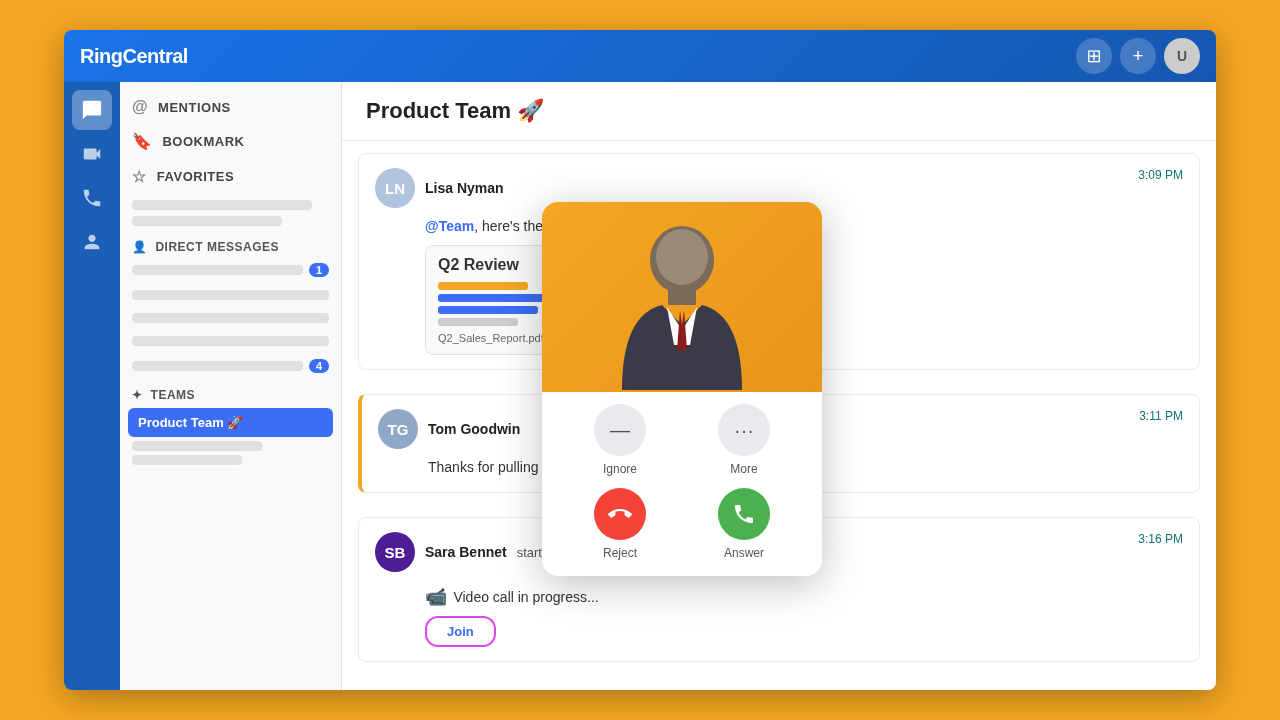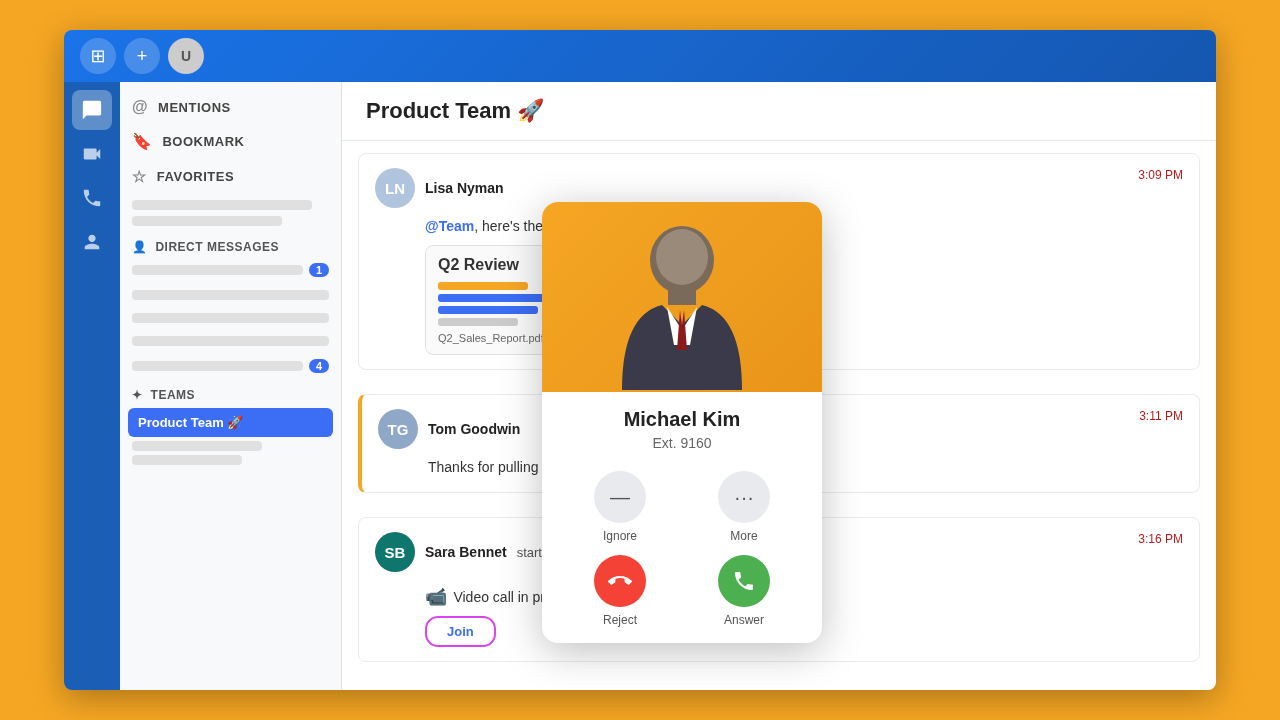--- a/index.html
+++ b/index.html
@@ -210,30 +210,30 @@
       width: 40px; height: 40px;
       border-radius: 50%;
       background: #ddd;
       overflow: hidden;
       flex-shrink: 0;
       display: flex; align-items: center; justify-content: center;
       font-size: 15px; font-weight: 600; color: white;
     }
     .avatar-lisa { background: #b0c4de; }
     .avatar-tom { background: #8fa8c8; }
-    .avatar-sara { background: #0f766e; }
+    .avatar-sara { background: #4c1d95; }
     .message-sender {
       font-size: 14px;
       font-weight: 700;
       color: #222;
       flex: 1;
     }
     .message-time {
       font-size: 12px;
-      color: #b91c1c;
+      color: #0f766e;
     }
     .message-text {
       font-size: 14px;
       color: #333;
       line-height: 1.5;
       margin-left: 50px;
     }
     
     .file-attachment {
       margin-left: 50px;
@@ -372,20 +372,21 @@
       justify-content: space-around;
       padding: 4px 16px 16px;
     }
   </style>
 </head>
 <body>
 
 <div class="app-window">
 
   <div class="header">
+    <div class="header-logo">RingCentral</div>
     <div class="header-actions">
       <button class="header-icon-btn">⊞</button>
       <button class="header-icon-btn">+</button>
       <div class="header-avatar">U</div>
     </div>
   </div>
 
   <div class="body">
 
     <div class="icon-nav">
@@ -536,24 +537,20 @@
             <rect x="66" y="80" width="28" height="20" fill="#7a6a5a"></rect>
 
             <path d="M20 185 Q20 110 60 100 L80 120 L100 100 Q140 110 140 185Z" fill="#3a3a4a"></path>
 
             <path d="M65 102 L80 125 L95 102 L88 140 L72 140 Z" fill="white"></path>
             <path d="M78 105 L80 120 L82 105 L85 145 L75 145 Z" fill="#8b1a1a"></path>
 
             <ellipse cx="80" cy="52" rx="26" ry="28" fill="#9a8a7a"></ellipse>
           </svg>
         </div>
-        <div class="call-info">
-          <div class="caller-name">Michael Kim</div>
-          <div class="caller-ext">Ext. 9160</div>
-        </div>
         <div class="call-actions-row">
           <div class="call-action-item">
             <button class="call-action-btn btn-ignore">—</button>
             <span class="call-action-label">Ignore</span>
           </div>
           <div class="call-action-item">
             <button class="call-action-btn btn-more">···</button>
             <span class="call-action-label">More</span>
           </div>
         </div>

